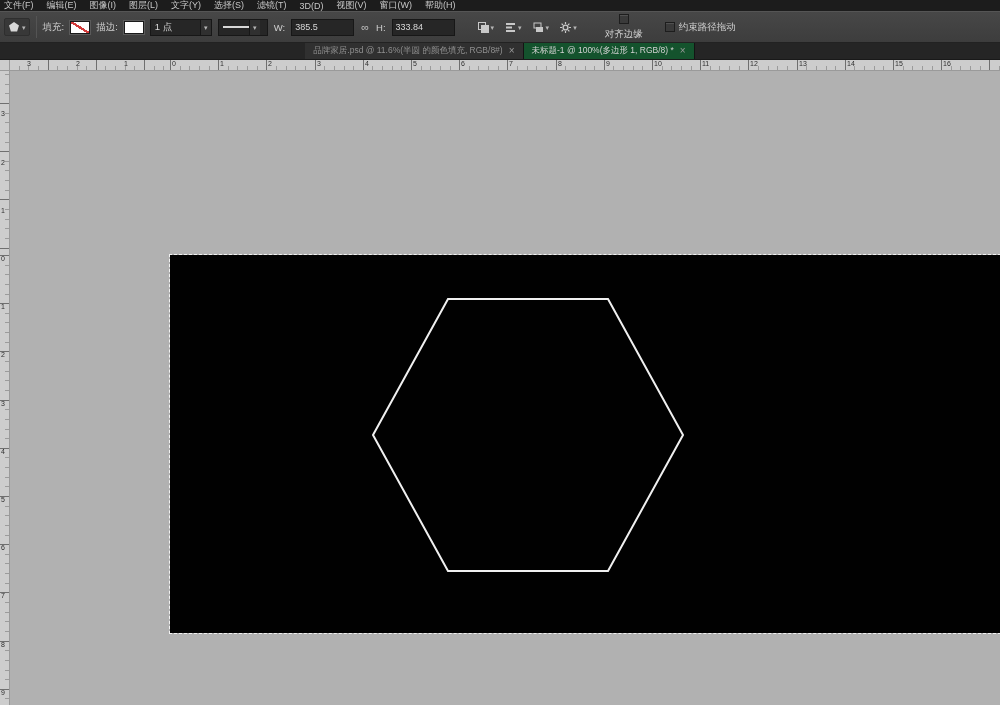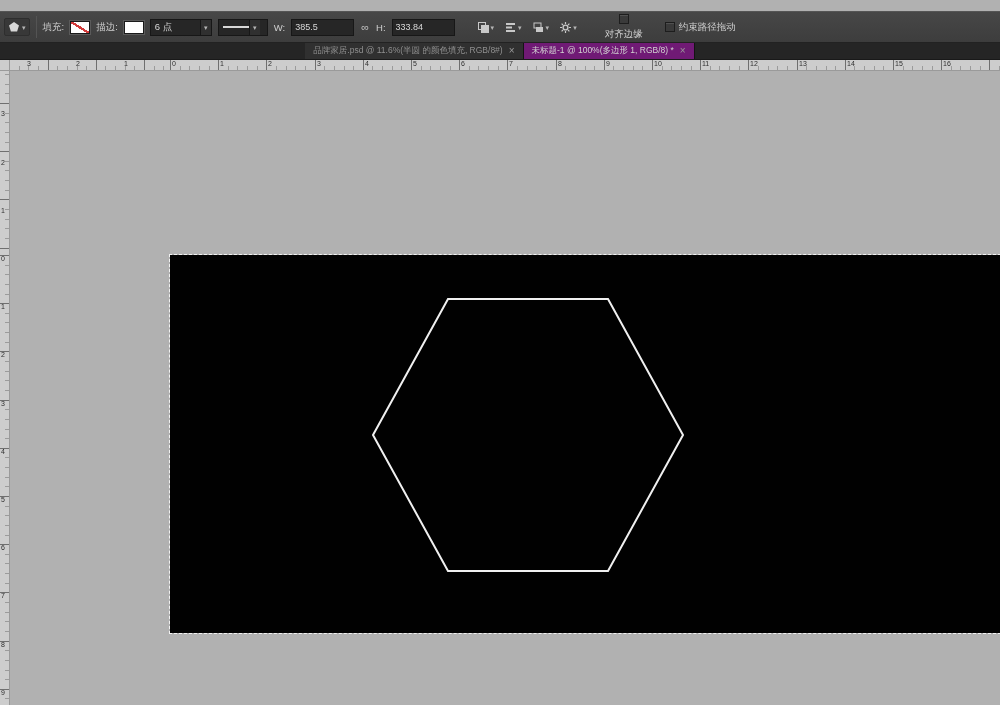--- a/index.html
+++ b/index.html
@@ -46,21 +46,21 @@
   .checkbox { width:10px; height:10px; background:#3a3a3a; border:1px solid #1d1d1d;
     box-shadow:inset 0 1px 0 rgba(255,255,255,.12); }
   .ml14 { margin-left:14px; } .ml20 { margin-left:20px;flex-direction:column; } .ml16 { margin-left:16px; }
 
   
   .tab-bar { position:absolute; left:0; top:43px; width:1000px; height:17px;
     background:#252525; display:flex; font-size:8.5px; border-bottom:1px solid #191919;justify-content:center; }
   .tab { display:flex; align-items:center; gap:6px; padding:0 8px;
     border-right:1px solid #141414; max-width:260px; overflow:hidden; white-space:nowrap; }
   .tab.inactive { background:#303030; color:#8f8f8f; }
-  .tab.active { background:#701a75; color:#d2d2d2; }
+  .tab.active { background:#14532d; color:#d2d2d2; }
   .tab-close { color:#9a9a9a; font-size:10px; line-height:1; }
 
   
   .ruler-corner { position:absolute; left:0; top:60px; width:10px; height:11px;
     background:#cdcdcd; border-right:1px solid #9a9a9a; border-bottom:1px solid #9a9a9a; }
   .hruler { position:absolute; left:10px; top:60px; width:990px; height:11px;
     background:#cdcdcd; border-bottom:1px solid #9a9a9a; overflow:hidden; }
   .hminor { position:absolute; left:0; right:0; bottom:0; height:4px;
     background:repeating-linear-gradient(to right,#9b9b9b 0 1px,transparent 1px 9.64px);
     background-position-x:160px; }
@@ -86,38 +86,51 @@
   .document::after { content:""; position:absolute; inset:-1px;
     border:1px dashed #f2f2f2; pointer-events:none; }
   .hex-svg { position:absolute; left:0; top:0; }
   .hex-svg polygon { fill:none; stroke:#f0f0f0; stroke-width:2; }
 </style>
 </head>
 <body>
 
 <div class="app">
 
+  <div class="menu-bar">
+    <span class="menu-item">文件(F)</span>
+    <span class="menu-item">编辑(E)</span>
+    <span class="menu-item">图像(I)</span>
+    <span class="menu-item">图层(L)</span>
+    <span class="menu-item">文字(Y)</span>
+    <span class="menu-item">选择(S)</span>
+    <span class="menu-item">滤镜(T)</span>
+    <span class="menu-item">3D(D)</span>
+    <span class="menu-item">视图(V)</span>
+    <span class="menu-item">窗口(W)</span>
+    <span class="menu-item">帮助(H)</span>
+  </div>
 
   <div class="options-bar">
     <div class="tool-preset">
       <svg width="12" height="12" viewBox="0 0 12 12">
         <polygon points="6,1 11,4.6 9.1,10.6 2.9,10.6 1,4.6" fill="#d8d8d8"></polygon>
       </svg>
       <span class="dd">▾</span>
     </div>
     <div class="sep"></div>
 
     <span class="opt-label">填充:</span>
     <div class="swatch fill-swatch"></div>
 
     <span class="opt-label">描边:</span>
     <div class="swatch"></div>
 
     <div class="combo stroke-width">
-      <span class="cval">6 点</span>
+      <span class="cval">1 点</span>
       <span class="dd-cell">
           <span class="dd">▾</span>
         </span>
     </div>
 
     <div class="combo stroke-style">
       <span class="line-sample"></span>
       <span class="dd-cell">
           <span class="dd">▾</span>
         </span>

